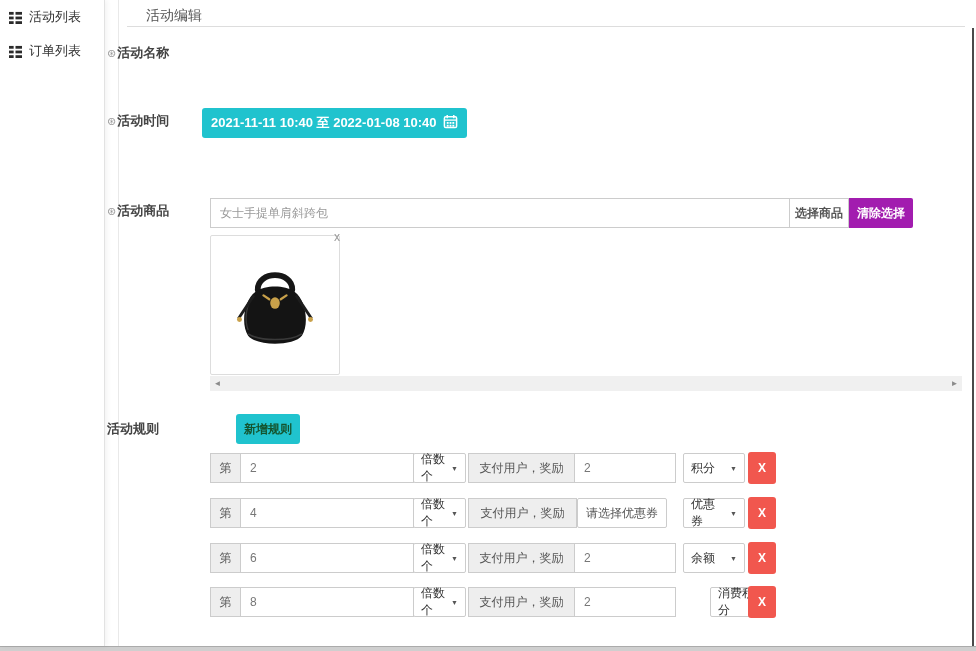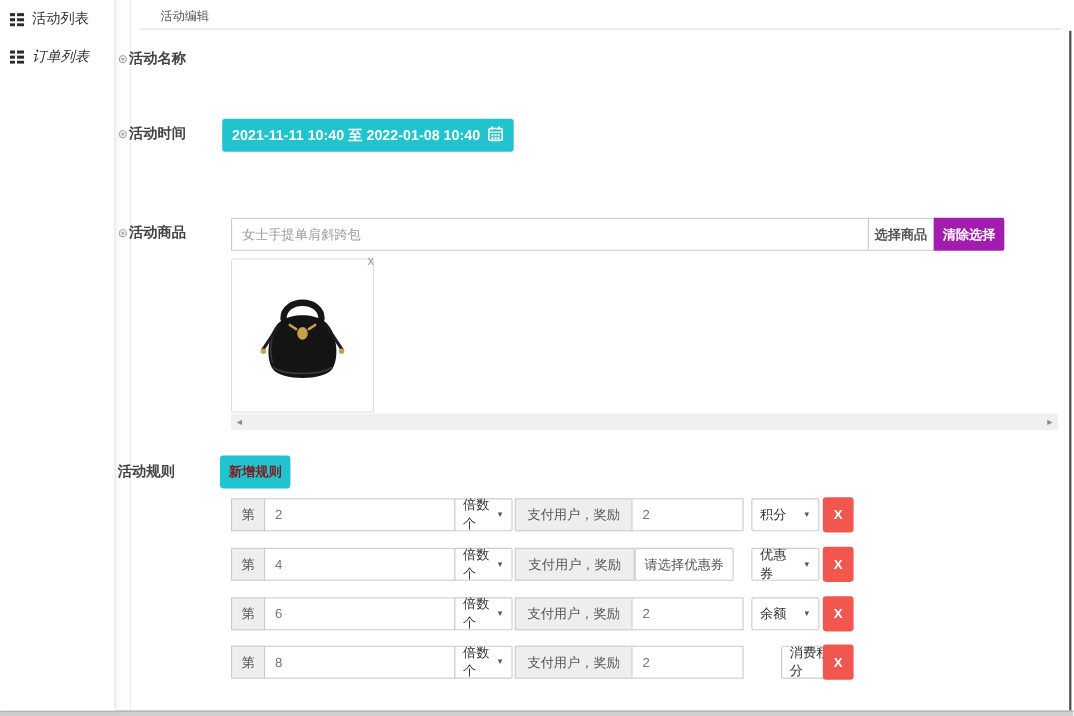--- a/index.html
+++ b/index.html
@@ -11,39 +11,39 @@
   .sidebar { position:absolute; left:0; top:0; width:105px; height:646px; background:#fff;
              border-right:1px solid #e2e2e2; box-shadow:2px 0 5px rgba(0,0,0,0.05); z-index:3; }
   .side-item { position:absolute; left:9px; display:flex; align-items:center; gap:7px;
                font-size:13px; color:#333; cursor:pointer; }
   .side-item svg { display:block; }
 
   
   .panel-left-border { position:absolute; left:118px; top:0; width:1px; height:646px; background:#e9e9e9; }
   .panel-right-border { position:absolute; left:972px; top:28px; width:2px; height:618px; background:#4a4a4a; }
   .tab-underline { position:absolute; left:127px; top:26px; width:838px; height:1px; background:#ddd; }
-  .tab-label { position:absolute; left:146px; top:7px; font-size:11px; color:#555; cursor:pointer; }
+  .tab-label { position:absolute; left:146px; top:7px; font-size:14px; color:#555; cursor:pointer; }
   .bottom-bar { position:absolute; left:0; top:646px; width:976px; height:5px; background:#cfcfcf; border-top:1px solid #ababab; }
 
   
   .f-label { position:absolute; left:107px; font-size:13px; font-weight:bold; color:#444; white-space:nowrap; }
   .req { color:#9a9a9a; font-weight:normal; font-size:11px; margin-right:1px; }
 
   
   .txt-input { position:absolute; height:30px; border:1px solid #ccc; border-radius:2px; background:#fff;
                font-size:12px; color:#777; padding:0 9px; font-family:inherit; outline:none; }
   .time-btn { position:absolute; left:202px; top:108px; height:30px; padding:0 9px; background:#20c3ce; color:#fff;
               border:none; border-radius:3px; font-size:13px; font-weight:bold; display:flex; align-items:center;
               gap:6px; cursor:pointer; font-family:inherit; }
   .white-btn { position:absolute; height:30px; background:#fff; border:1px solid #ccc; font-size:12px; color:#555;
                cursor:pointer; font-family:inherit; }
   .red-btn { position:absolute; height:30px; background:#a21caf; border:none; border-radius:2px; font-size:12px;
              font-weight:bold; color:#fff; cursor:pointer; font-family:inherit; }
   .cyan-btn { position:absolute; height:30px; background:#20c3ce; border:none; border-radius:3px; font-size:12px;
-              font-weight:bold; color:#7f1d1d; cursor:pointer; font-family:inherit; }
+              font-weight:bold; color:#14532d; cursor:pointer; font-family:inherit;margin-left:36px; }
 
   
   .img-box { position:absolute; left:210px; top:235px; width:130px; height:140px; background:#fff;
              border:1px solid #ddd; border-radius:2px; display:flex; align-items:center; justify-content:center; }
   .img-close { position:absolute; left:334px; top:231px; font-size:12px; color:#999; cursor:pointer; line-height:1; }
 
   
   .hscroll { position:absolute; left:210px; top:376px; width:752px; height:15px; background:#f0f0f0; }
   .hscroll .arrow { position:absolute; top:0; width:15px; height:15px; display:flex; align-items:center;
                     justify-content:center; font-size:8px; color:#8b8b8b; cursor:pointer; }
@@ -73,21 +73,21 @@
               <rect x="7" y="1" width="7" height="3"></rect>
           <rect x="0" y="6" width="5" height="3"></rect>
               <rect x="7" y="6" width="7" height="3"></rect>
           <rect x="0" y="11" width="5" height="3"></rect>
               <rect x="7" y="11" width="7" height="3"></rect>
         </g>
           </svg>
       </span>
       <span>活动列表</span>
     </div>
-    <div class="side-item" style="top:42px;font-style:italic;">
+    <div class="side-item" style="top:42px;">
       <span>
         <svg width="13" height="13" viewBox="0 0 14 14">
             <g fill="#2b2b2b">
           <rect x="0" y="1" width="5" height="3"></rect>
               <rect x="7" y="1" width="7" height="3"></rect>
           <rect x="0" y="6" width="5" height="3"></rect>
               <rect x="7" y="6" width="7" height="3"></rect>
           <rect x="0" y="11" width="5" height="3"></rect>
               <rect x="7" y="11" width="7" height="3"></rect>
         </g>

